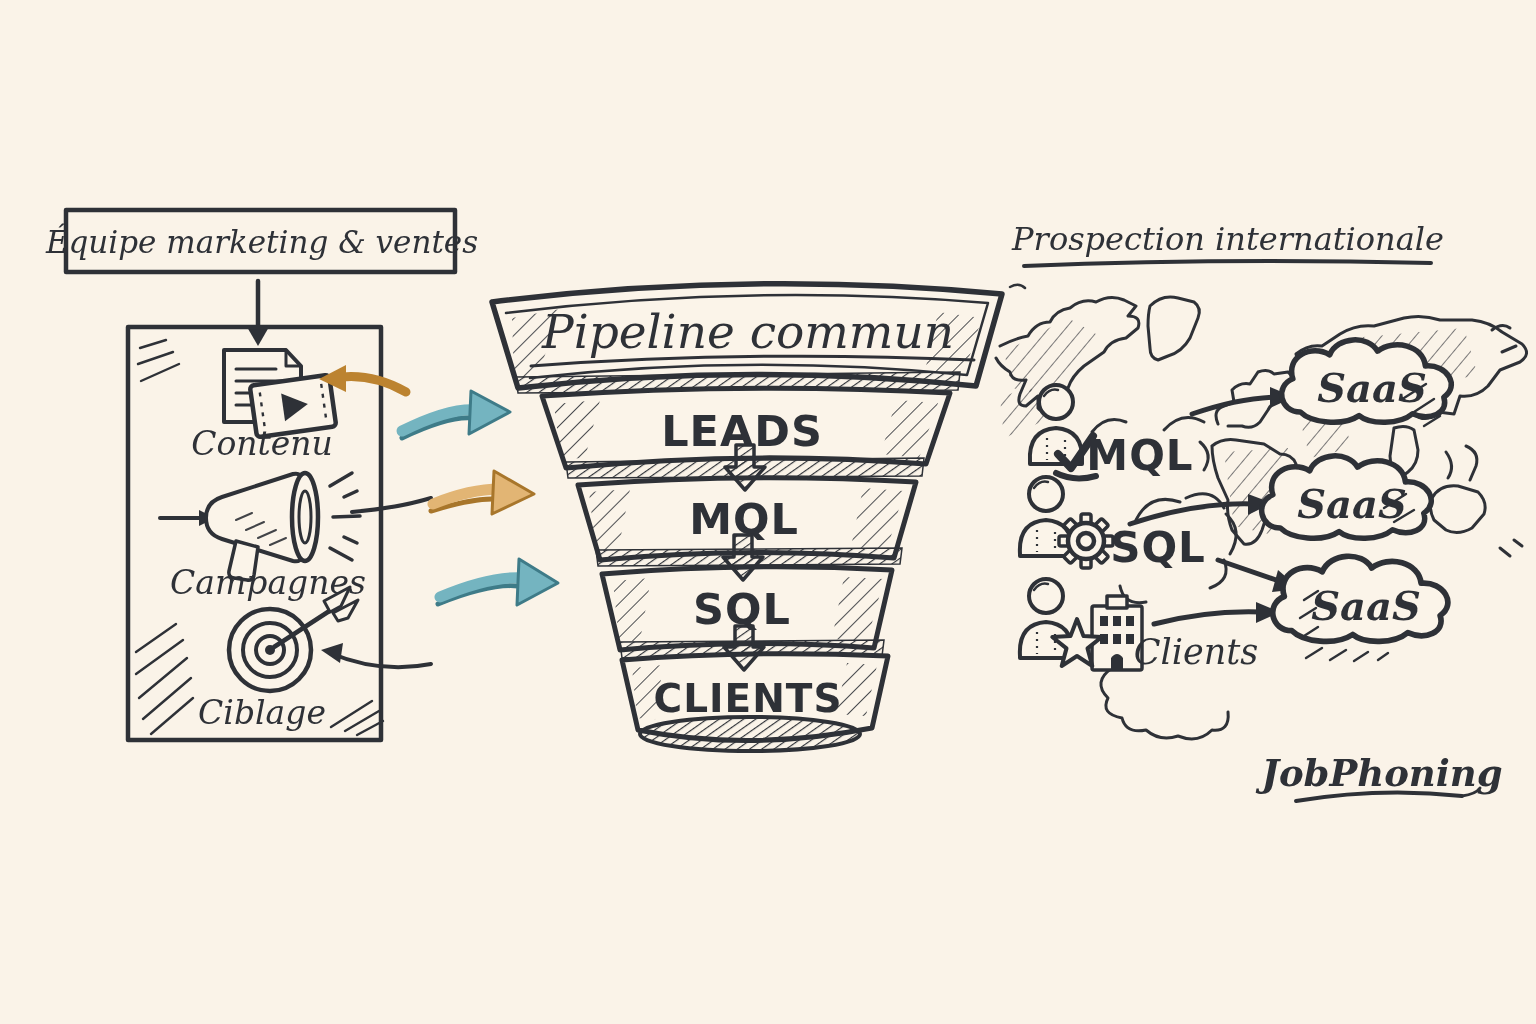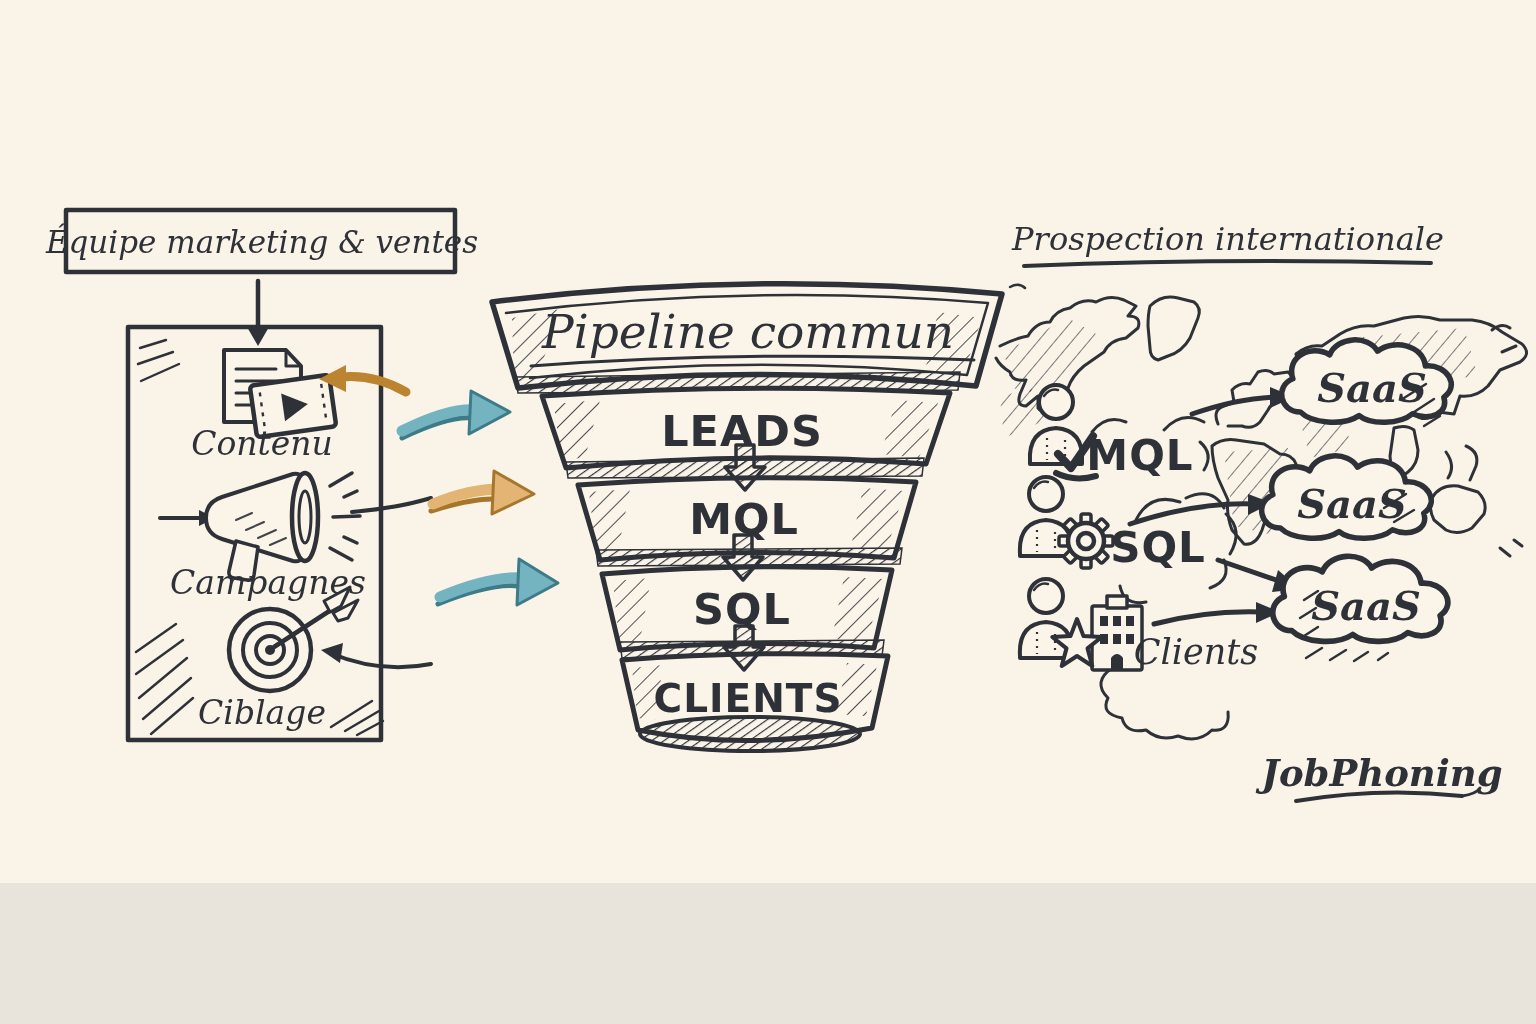--- a/index.html
+++ b/index.html
@@ -1,17 +1,17 @@
 <!DOCTYPE html>
 <html><head>
 <meta charset="utf-8">
 <style>
   html,body{margin:0;padding:0;background:#e8e4dc;}
   .stage{
-    position:relative;width:1536px;height:883px;margin:0 auto;
+    position:relative;width:1536px;height:1024px;margin:0 auto;
     background:#c2410c;overflow:hidden;
     font-family:"DejaVu Serif", serif;
   }
   svg{position:absolute;inset:0;display:block;}
   text{fill:#2e3137;}
   .hand{font-family:"DejaVu Serif", serif;font-style:italic;}
   .marker{font-family:"DejaVu Sans", sans-serif;font-weight:700;letter-spacing:1px;}
   .ink-stroke{stroke:#2e3137;fill:none;stroke-linecap:round;stroke-linejoin:round;}
   .paper-fill{fill:#fbf4e9;}
 </style>

